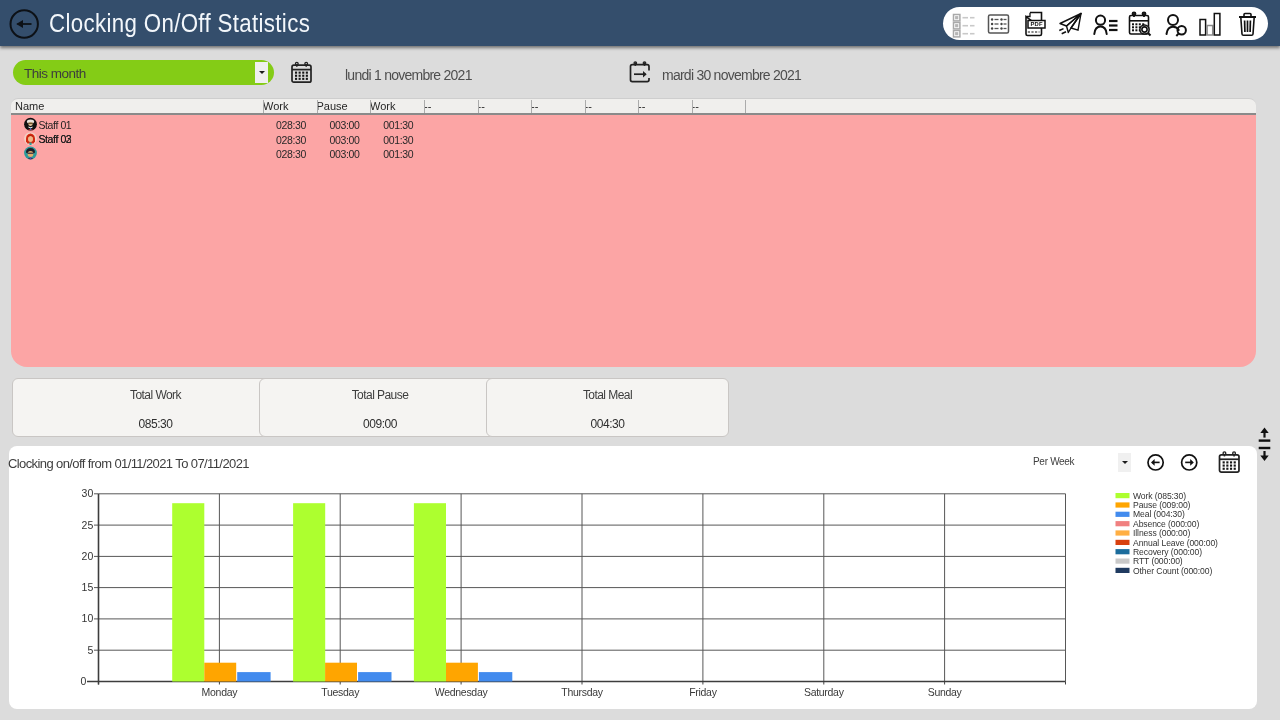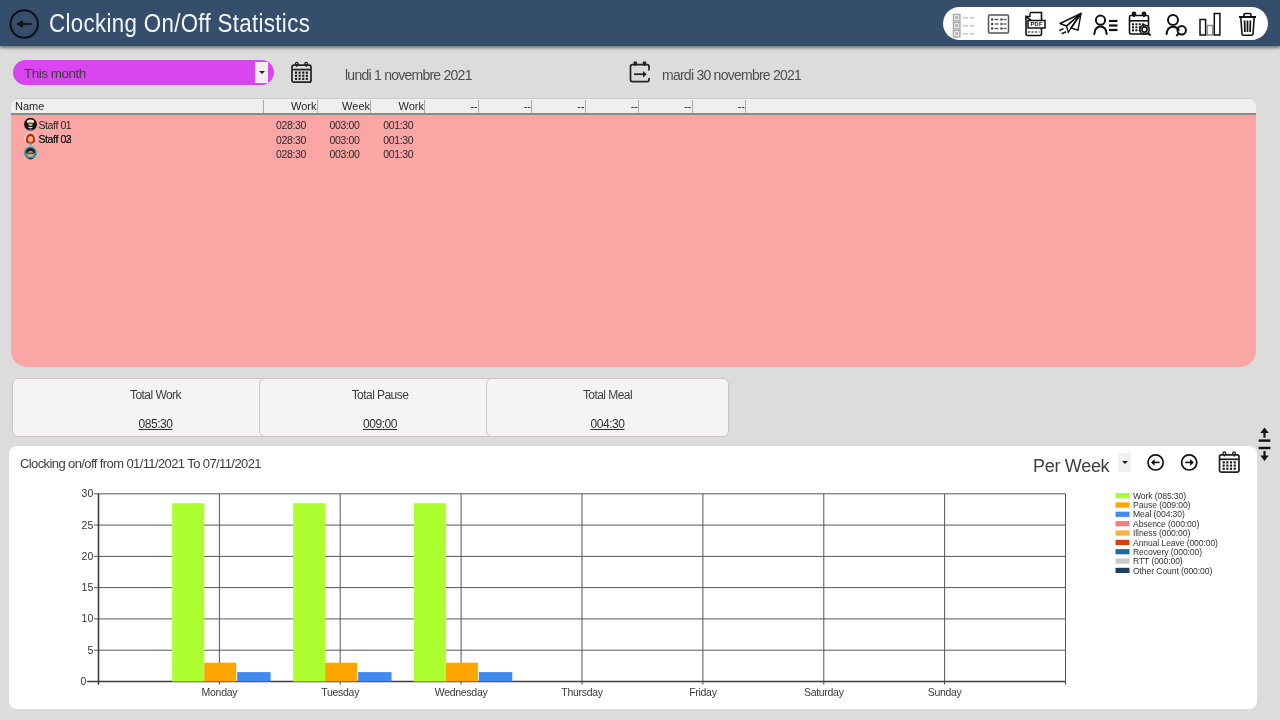--- a/index.html
+++ b/index.html
@@ -3,56 +3,56 @@
 * { margin:0; padding:0; box-sizing:border-box; }
 html,body { width:1280px; height:720px; overflow:hidden; background:#dcdcdc;
   font-family:"Liberation Sans", sans-serif; }
 body { position:relative; }
 .abs { position:absolute; }
 #hdr { left:0; top:0; width:1280px; height:46px; background:#344e6c;
   box-shadow:0 2px 3px rgba(45,45,45,.6); }
 #title { left:48.5px; top:8px; color:#f3f7fb; font-size:26px; font-weight:400;
   transform:scaleX(.857); transform-origin:left; white-space:nowrap; letter-spacing:.4px; }
 #toolpill { left:943px; top:7px; width:325px; height:33px; background:#fff; border-radius:17px; }
-#monthpill { left:13px; top:60px; width:261px; height:25px; background:#d946ef; border-radius:13px; }
+#monthpill { left:13px; top:60px; width:261px; height:25px; background:#84cc16; border-radius:13px; }
 #monthpill .lbl { position:absolute; left:11px; top:5.5px; font-size:13.5px; letter-spacing:-0.5px; color:#3d3d3d; }
 #monthpill .dd { position:absolute; left:242px; top:2px; width:13px; height:21px; background:#efefef; }
 #monthpill .dd:after { content:""; position:absolute; left:3.5px; top:8.5px; border:3px solid transparent; border-top-color:#1c1c1c; }
 .datetxt { font-size:14px; letter-spacing:-0.75px; color:#4e4e4e; white-space:nowrap; }
 #tablepanel { left:11px; top:98px; width:1245px; height:269px; background:#fca5a5; border-radius:16px; }
 #thead { position:absolute; left:0; top:0; width:1245px; height:17px; background:#f0efed;
   border-top:1px solid #cecece; border-bottom:2px solid #8a8a8a; border-radius:7px 7px 0 0; }
 .vline { position:absolute; top:2px; height:13px; width:1px; background:#ababab; }
-.hcell { position:absolute; top:2px; font-size:11px; color:#262626; text-align:right; }
+.hcell { position:absolute; top:2px; font-size:11px; color:#262626; text-align:left; }
 .trow { position:absolute; font-size:10.5px; letter-spacing:-0.4px; color:#1e1e1e; }
 .tval { position:absolute; font-size:10.5px; letter-spacing:-0.35px; color:#282828; text-align:center; }
 .card { background:#f5f4f2; border:1px solid #c9c6c4; border-radius:6px; height:59px; top:378px; }
 .card .l1 { position:absolute; width:100%; text-align:center; top:9px; font-size:12px; letter-spacing:-0.55px; color:#3d3d3d; }
-.card .l2 { position:absolute; width:100%; text-align:center; top:38px; font-size:12px; letter-spacing:-0.45px; color:#2e2e2e;text-decoration:underline; }
+.card .l2 { position:absolute; width:100%; text-align:center; top:38px; font-size:12px; letter-spacing:-0.45px; color:#2e2e2e; }
 #chartpanel { left:9px; top:446px; width:1248px; height:263px; background:#fff; border-radius:8px; }
-#ctitle { left:20px; top:456px; font-size:13px; letter-spacing:-0.6px; color:#3e3e3e; }
-#perweek { left:1033px; top:456px; font-size:18px; letter-spacing:-0.3px; color:#3e3e3e; }
+#ctitle { left:8px; top:456px; font-size:13px; letter-spacing:-0.6px; color:#3e3e3e; }
+#perweek { left:1033px; top:456px; font-size:10px; letter-spacing:-0.3px; color:#3e3e3e; }
 #cdd { left:1118px; top:453px; width:13px; height:19px; background:#f0f0f0; }
 #cdd:after { content:""; position:absolute; left:3.5px; top:7.5px; border:3px solid transparent; border-top-color:#1c1c1c; }
 #overlay { position:absolute; left:0; top:0; }
 </style></head><body>
 <div class="abs" id="hdr"></div>
 <div class="abs" id="title">Clocking On/Off Statistics</div>
 <div class="abs" id="toolpill"></div>
 <div class="abs" id="monthpill">
     <span class="lbl">This month</span>
     <span class="dd"></span>
   </div>
 <div class="abs datetxt" style="left:322px; top:66.5px;margin-left:23px;">lundi 1 novembre 2021</div>
 <div class="abs datetxt" style="left:662px; top:66.5px;">mardi 30 novembre 2021</div>
 <div class="abs" id="tablepanel">
 <div id="thead"></div>
     <div class="hcell" style="left:4px; width:120px; text-align:left;">Name</div>
     <div class="hcell" style="left:252px; width:53.5px;">Work</div>
-    <div class="hcell" style="left:305.5px; width:53.5px;">Week</div>
+    <div class="hcell" style="left:305.5px; width:53.5px;">Pause</div>
     <div class="hcell" style="left:359px; width:54px;">Work</div>
     <div class="hcell" style="left:413px; width:53.5px;">--</div>
     <div class="hcell" style="left:466.5px; width:53.5px;">--</div>
     <div class="hcell" style="left:520px; width:53.5px;">--</div>
     <div class="hcell" style="left:573.5px; width:53.5px;">--</div>
     <div class="hcell" style="left:627px; width:53.5px;">--</div>
     <div class="hcell" style="left:680.5px; width:53.5px;">--</div>
     <div class="vline" style="left:252px;"></div>
     <div class="vline" style="left:305.5px;"></div>
     <div class="vline" style="left:359px;"></div>

